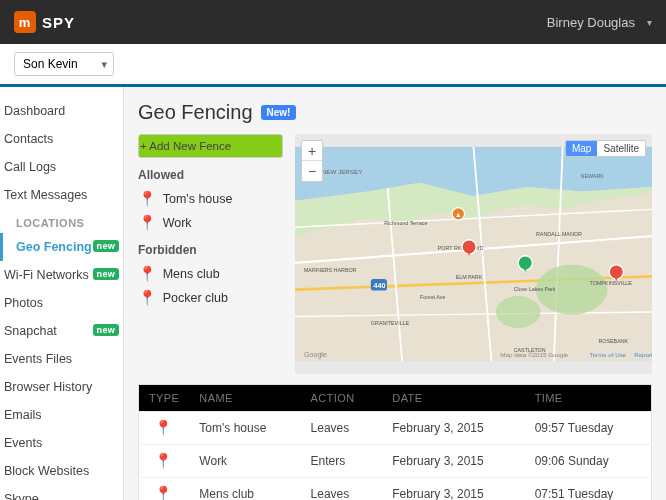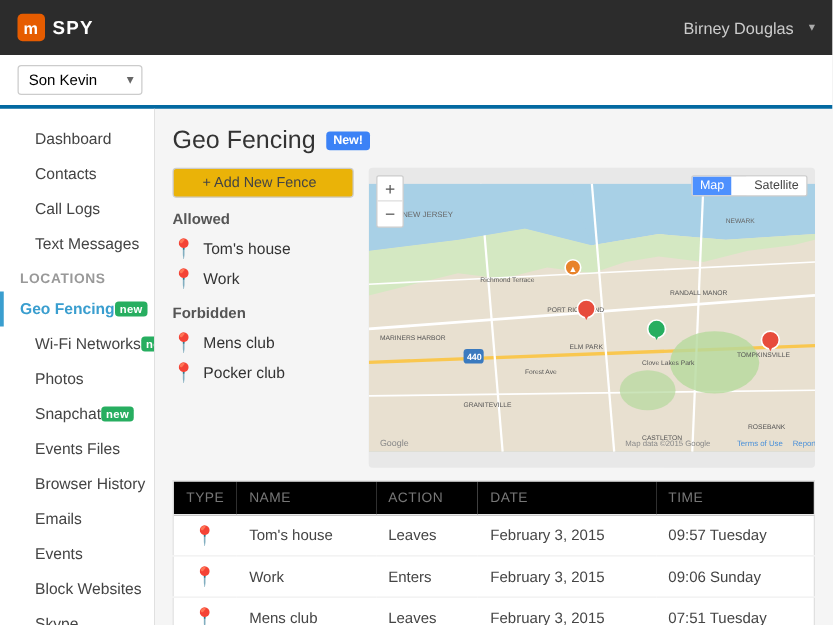--- a/index.html
+++ b/index.html
@@ -99,26 +99,26 @@
     
     .sidebar {
       width: 124px;
       background: #fff;
       border-right: 1px solid #e0e0e0;
       overflow-y: auto;
       padding: 10px 0;
       flex-shrink: 0;
     }
     .sidebar-item {
-      padding: 7px 28px;
+      padding: 7px 4px;
       font-size: 12.5px;
       color: #444;
       cursor: pointer;
       display: flex;
-      align-items: center;
+      align-items: flex-start;
       justify-content: space-between;
       white-space: nowrap;
     }
     .sidebar-item.active {
       color: #3a9ecf;
       font-weight: bold;
       border-left: 3px solid #3a9ecf;
       padding-left: 13px;
     }
     .sidebar-section {
@@ -172,25 +172,25 @@
       display: flex;
       gap: 12px;
     }
 
     
     .left-panel {
       width: 145px;
       flex-shrink: 0;
     }
     .add-fence-btn {
-      background: #eab308;
+      background: #84cc16;
       border: 1px solid #ccc;
       color: #444;
       font-size: 11.5px;
-      padding: 5px 23px;
+      padding: 5px 1px;
       border-radius: 3px;
       cursor: pointer;
       margin-bottom: 10px;
       display: flex;
       align-items: center;
       gap: 4px;
       width: 100%;
     }
     .fence-section-title {
       font-size: 12px;
@@ -249,21 +249,20 @@
     .map-ctrl-btn:last-child { border-bottom: none; }
     .map-type-btns {
       position: absolute;
       top: 6px;
       right: 6px;
       display: flex;
       background: #fff;
       border: 1px solid #ccc;
       border-radius: 2px;
       overflow: hidden;
-      gap: 12px;
     }
     .map-type-btn {
       font-size: 10px;
       padding: 2px 6px;
       cursor: pointer;
       color: #444;
       background: #fff;
     }
     .map-type-btn.active { background: #4d90fe; color: #fff; }
 

